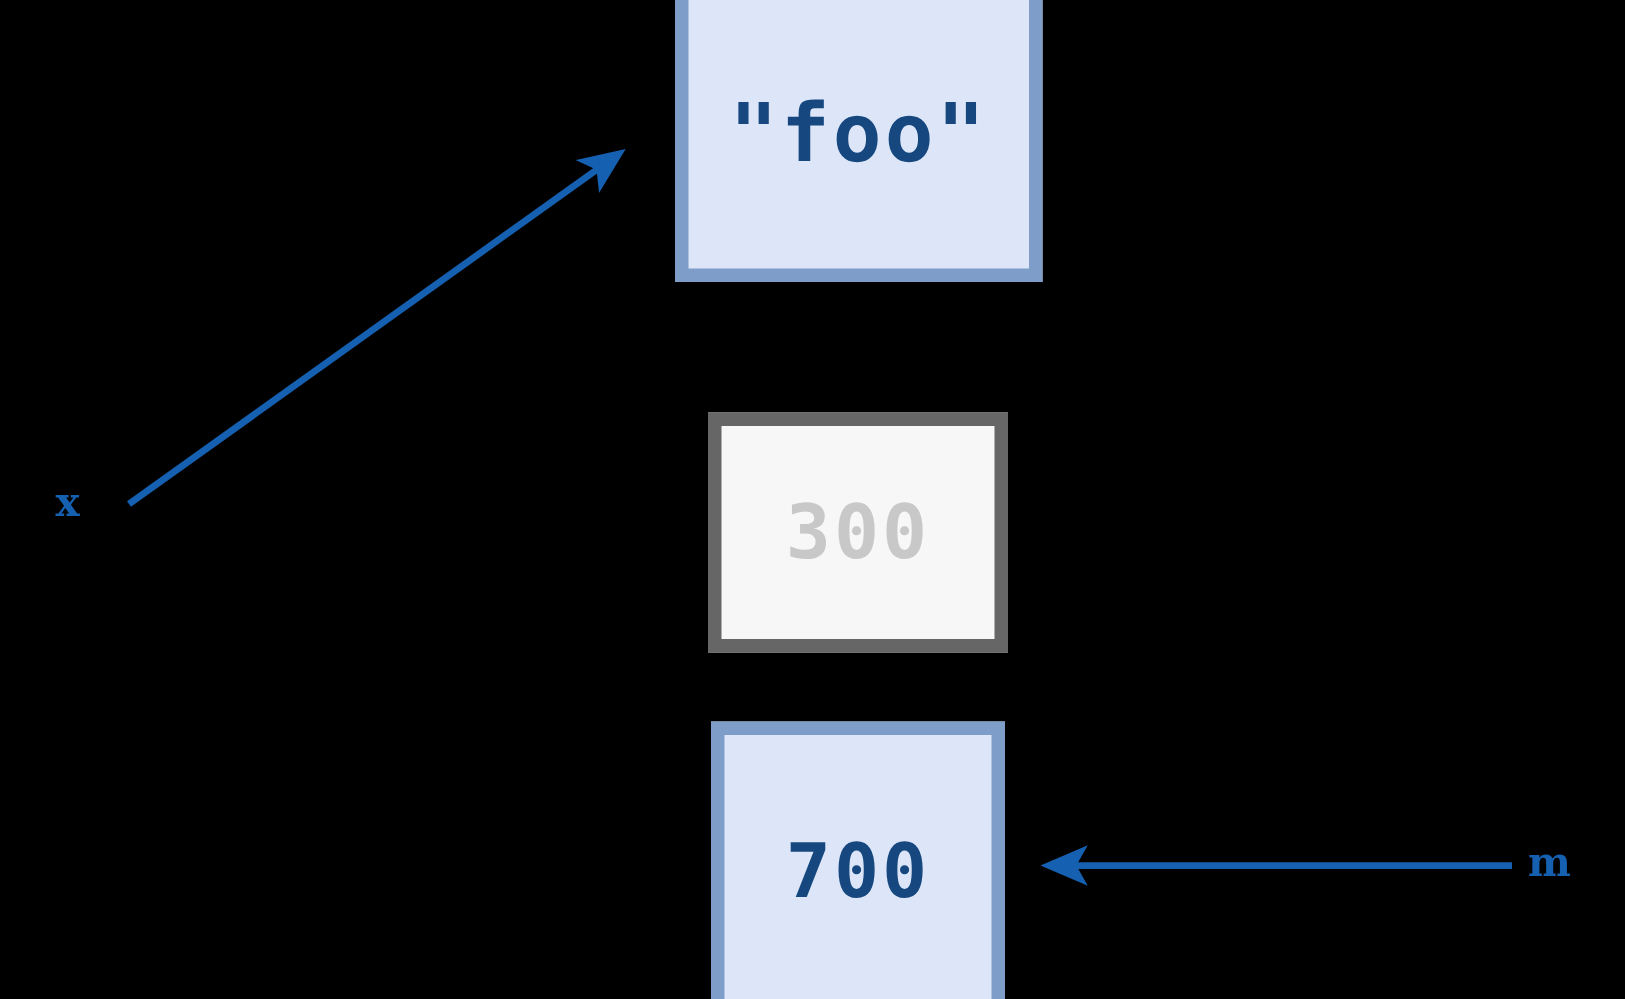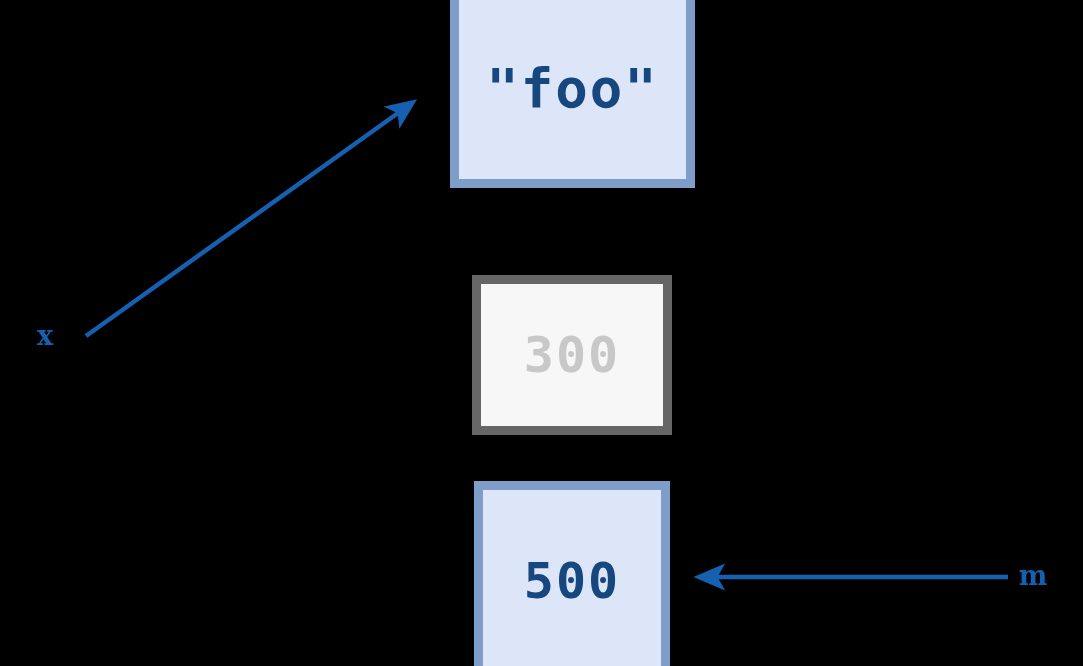--- a/index.html
+++ b/index.html
@@ -120,20 +120,20 @@
 
   <div class="box active" id="box-foo">
     <span>"foo"</span>
   </div>
 
   <div class="box inactive" id="box-300">
     <span>300</span>
   </div>
 
   <div class="box active" id="box-400">
-    <span>500</span>
+    <span>700</span>
   </div>
 
   <div class="edge-label" id="label-source">x</div>
 
   <div class="edge-label" id="label-target">m</div>
 
 </div>
 
 </body></html>

